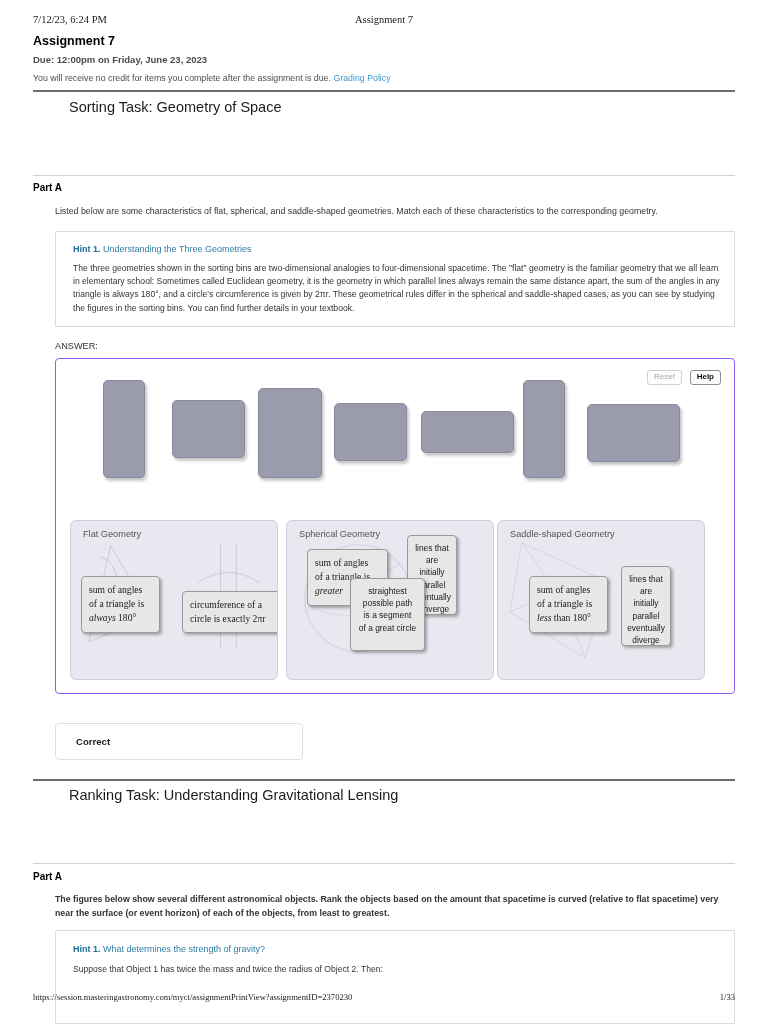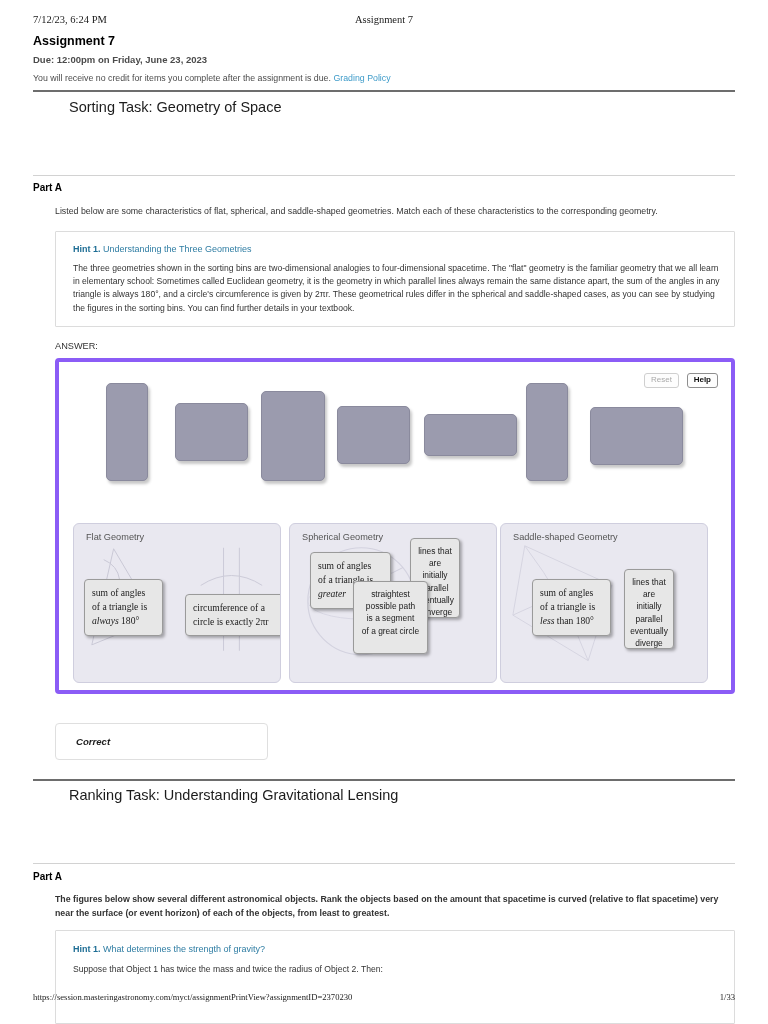--- a/index.html
+++ b/index.html
@@ -82,21 +82,21 @@
   }
 
   .answer-label {
     position: absolute; left: 55px;
     font-size: 9.2px; color: #333;
   }
 
   
   .answer-canvas {
     position: absolute; left: 55px; width: 680px;
-    border: 4px solid #8b5cf6; border-radius: 4px;
+    border: 1px solid #8b5cf6; border-radius: 4px;
     background: #ffffff;
   }
   .tool-btn {
     position: absolute; top: 11px;
     font-size: 8px; padding: 2px 6px 3px 6px;
     border: 1px solid #b9b9b9; border-radius: 3px;
     background: #fdfdfd; line-height: 1;
   }
   .tool-btn.disabled { color: #a9a9a9; border-color: #cfcfcf; }
   .tool-btn.strong { color: #111; font-weight: bold; border-color: #8e8e8e; }
@@ -274,21 +274,21 @@
             <div>lines that</div>
             <div>are initially</div>
             <div>parallel</div>
             <div>eventually</div>
             <div>diverge</div>
           </div>
         </div>
       </div>
   </div>
 
-  <div class="correct-box" style="top:723px; width:213px; height:37px;font-style:italic;">
+  <div class="correct-box" style="top:723px; width:248px; height:37px;">
     <span>Correct</span>
   </div>
 
   <div class="rule-thick" style="top:779px;"></div>
   <div class="task-title" style="top:787px;">Ranking Task: Understanding Gravitational Lensing</div>
 
   <div class="rule-thin" style="top:863px;"></div>
   <div class="part-label" style="top:871px;">Part A</div>
   <div class="prompt" style="top:893px; width:680px;font-weight:bold;">The figures below show several different astronomical objects. Rank the objects based on the amount that spacetime is curved (relative to flat spacetime) very near the surface (or event horizon) of each of the objects, from least to greatest.</div>
 

